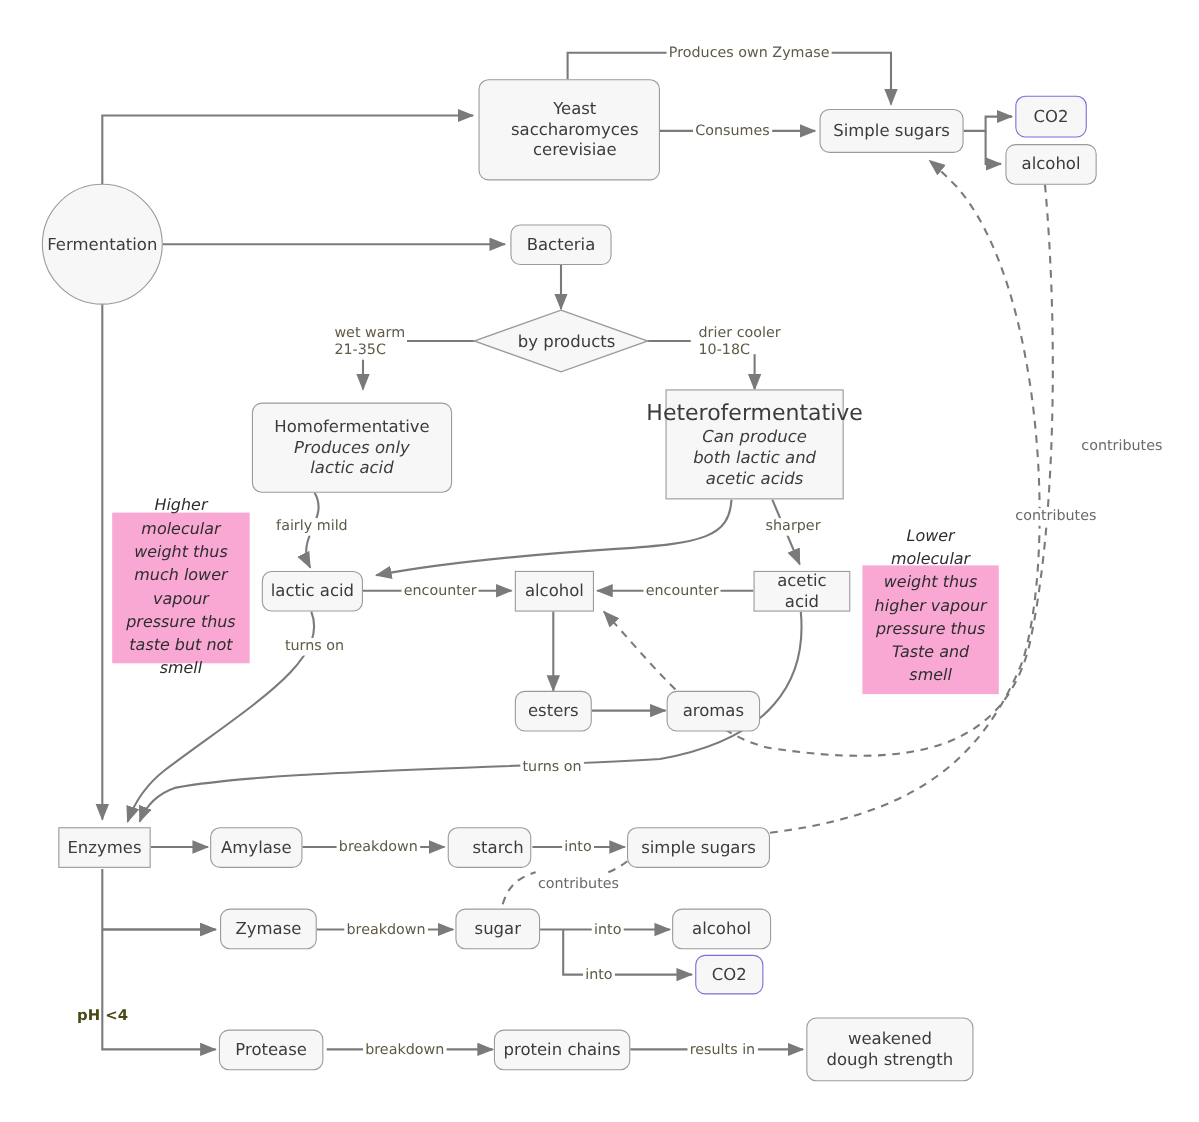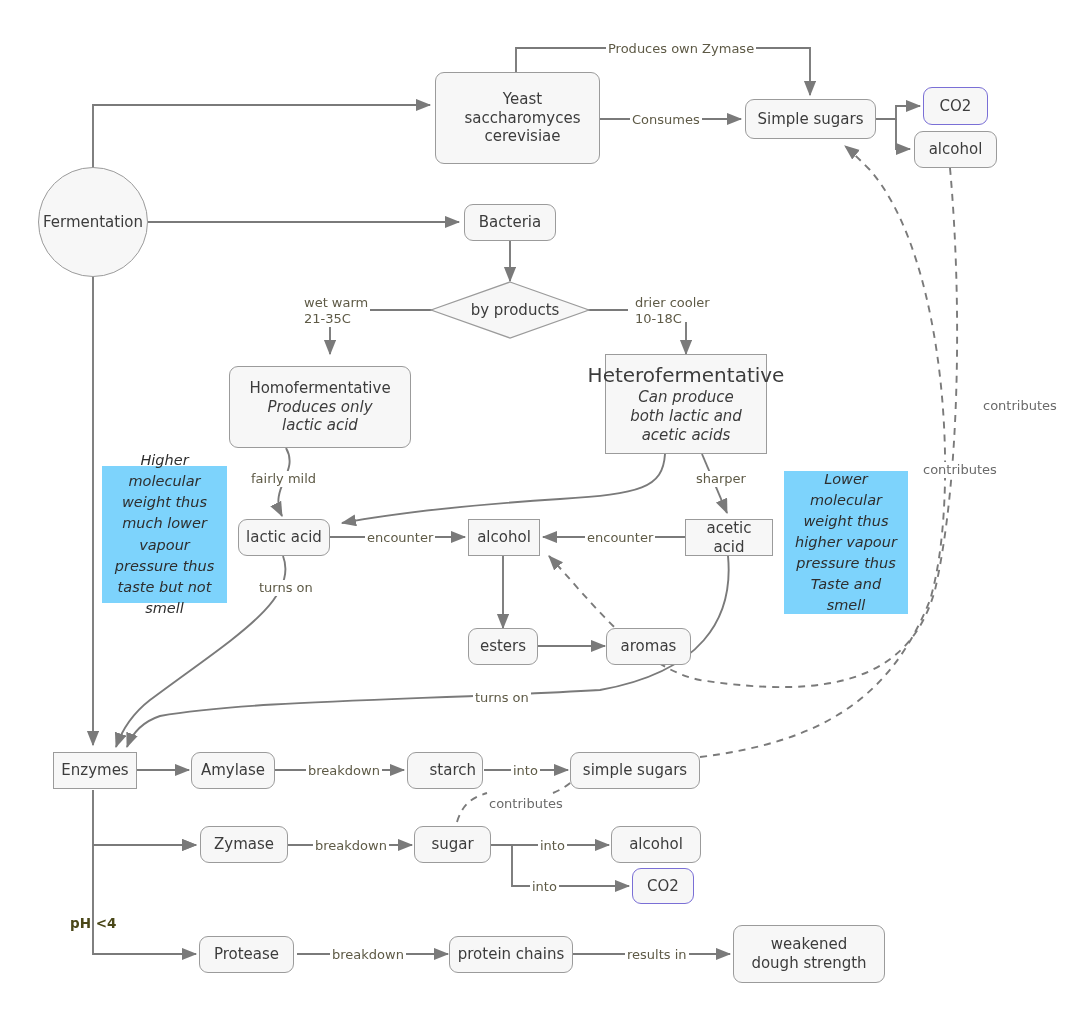--- a/index.html
+++ b/index.html
@@ -20,21 +20,21 @@
   .node.accent{border-color:#7a6fd6;}
   .node .it{font-style:italic;}
   .node .stack{display:block;}
 
   .diamond{position:absolute;background:transparent;border:none;}
   .diamond .shape{position:absolute;left:0;top:0;width:100%;height:100%;}
   .diamond .lbl{position:absolute;left:5px;top:0;width:100%;height:100%;
        display:flex;align-items:center;justify-content:center;
        color:#3c3c3c;font-size:15px;}
 
-  .note{position:absolute;box-sizing:border-box;background:#7dd3fc;border:none;
+  .note{position:absolute;box-sizing:border-box;background:#f9a8d4;border:none;
         color:#2e2e2e;font-size:14.5px;font-style:italic;line-height:1.45;
         text-align:center;display:flex;align-items:center;justify-content:center;
         padding:6px 8px;}
 
   .elabel{position:absolute;color:#5e5a46;font-size:13px;line-height:1.25;
           white-space:nowrap;background:#ffffff;padding:0 2px;}
   .elabel.grey{color:#6a6a6a;}
 
   .ph{position:absolute;color:#4a4718;font-size:13.5px;font-weight:bold;
       white-space:nowrap;}
@@ -169,21 +169,21 @@
       <span class="stack it">Can produce</span>
       <span class="stack it">both lactic and</span>
       <span class="stack it">acetic acids</span>
     </span>
   </div>
 
   <div class="note" style="left:102px;top:466px;width:125px;height:137px;">
     <span>Higher molecular weight thus much lower vapour pressure thus taste but not smell</span>
   </div>
 
-  <div class="note" style="left:784px;top:471px;width:124px;height:143px;">
+  <div class="note" style="left:784px;top:514px;width:124px;height:117px;align-items:flex-end;">
     <span>Lower molecular weight thus higher vapour pressure thus Taste and smell</span>
   </div>
 
   <div class="node round" style="left:238px;top:519px;width:92px;height:37px;">
     <span>lactic acid</span>
   </div>
 
   <div class="node sharp" style="left:468px;top:519px;width:72px;height:37px;">
     <span>alcohol</span>
   </div>

